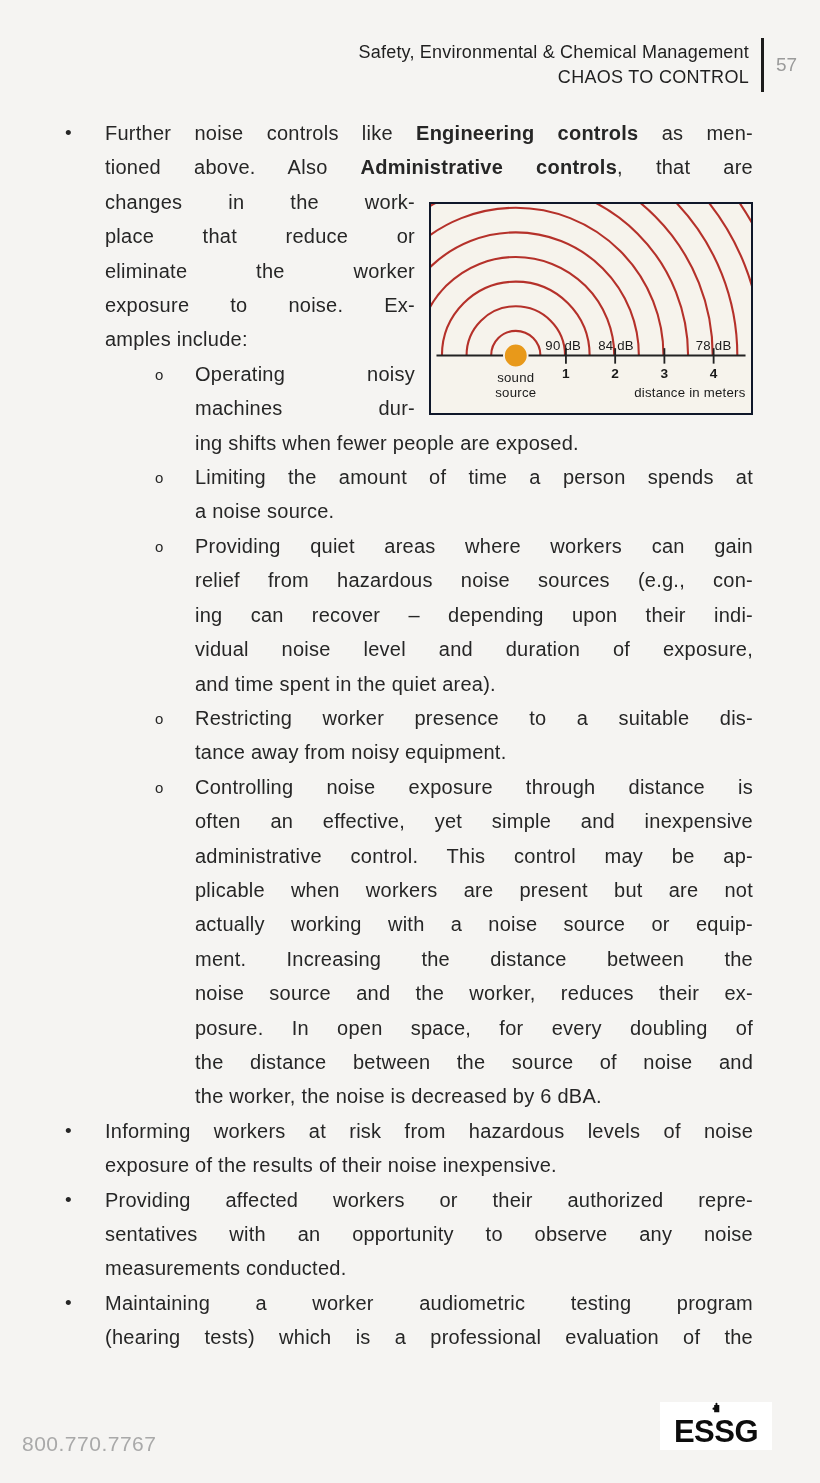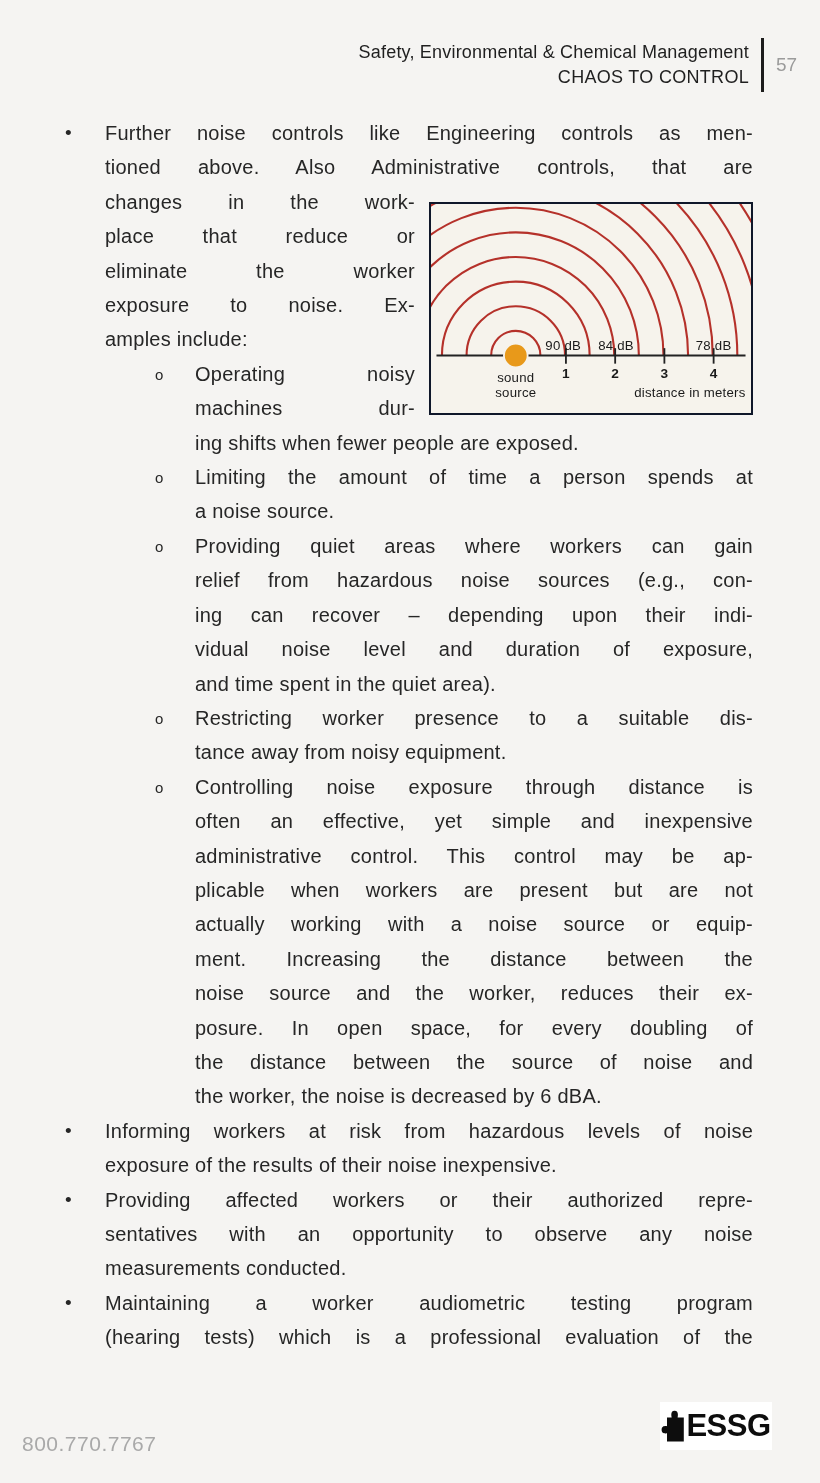--- a/index.html
+++ b/index.html
@@ -19,33 +19,33 @@
   
   .body { position:absolute; top:116px; left:65px; width:688px; font-size:20px; line-height:34.4px; letter-spacing:0.25px; }
   .li { position:relative; }
   .li > .marker { position:absolute; left:0; top:0; }
   .l1 { padding-left:40px; }
   .l1 > .marker { font-size:19px; }
   .l2 { padding-left:130px; }
   .l2 > .marker { left:90px; font-size:15px; top:1px; }
   .tl { text-align:justify; text-align-last:justify; }
   .tl-last { text-align-last:left; }
-  .b { font-weight:400; }
+  .b { font-weight:700; }
 
   
   .figure {
     float:right; width:324px; height:213px; margin:17px 0 8px 14px;
     border:2px solid #0f172a; background:#f6f3ec; box-sizing:border-box;
   }
   .figure svg { display:block; width:100%; height:100%; }
 
   
   .footer-phone { position:absolute; left:22px; top:1410px; color:#a9a9a9; font-size:21px; letter-spacing:0.5px;margin-top:22px; }
   .logo { position:absolute; left:660px; top:1402px; width:112px; height:48px; background:#ffffff;
-          display:flex; align-items:center; justify-content:center; gap:1px; }
+          display:flex; align-items:center; justify-content:center; gap:1px;flex-direction:column; }
   .logo-text { font-size:31px; font-weight:600; color:#0d0d0d; letter-spacing:-0.5px; }
 </style>
 </head>
 <body>
 
 <div class="page">
 
   <div class="header">
     <div class="header-titles">
       <div class="header-title">Safety, Environmental &amp; Chemical Management</div>

